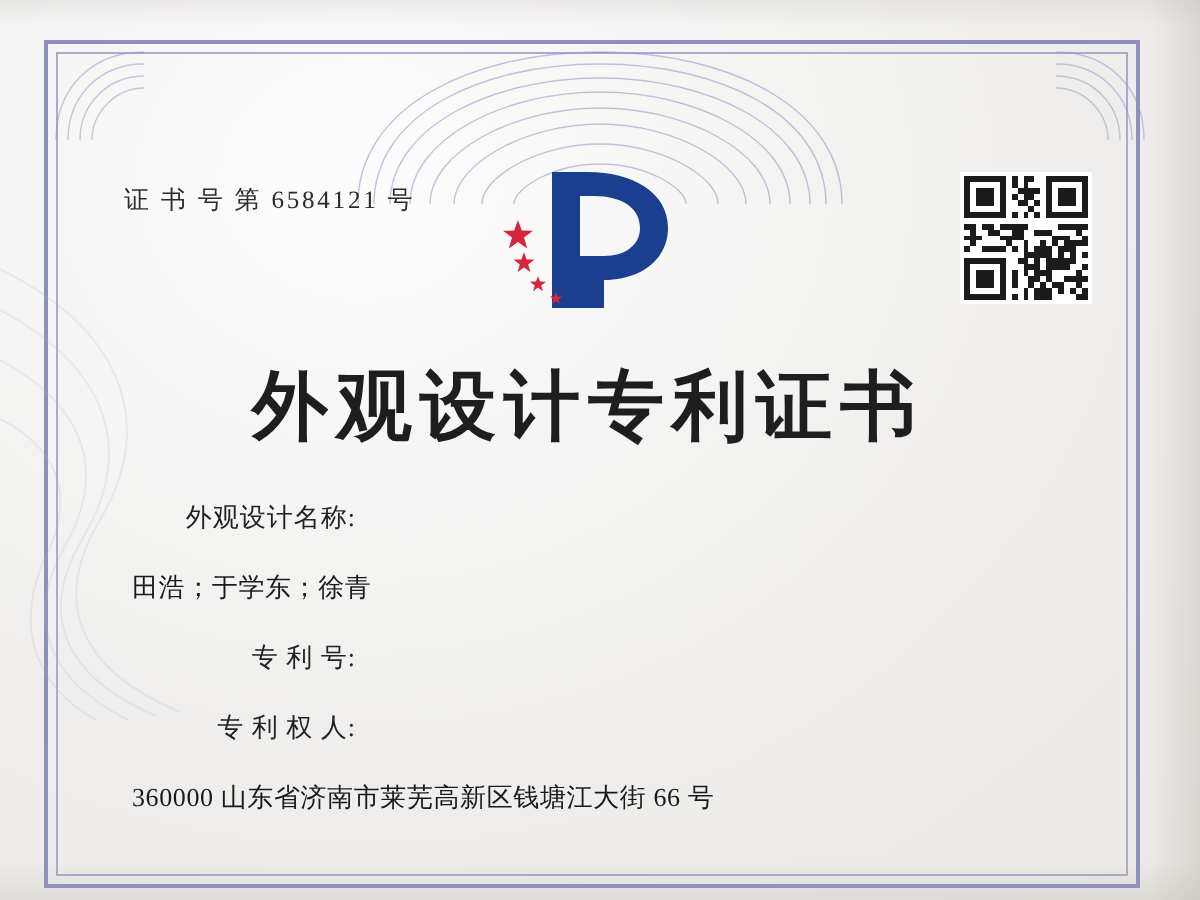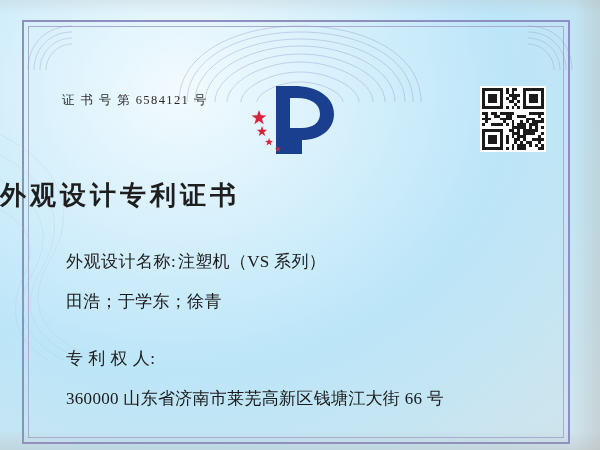--- a/index.html
+++ b/index.html
@@ -11,21 +11,21 @@
     width: 600px;
     height: 450px;
     overflow: hidden;
     font-family: "Liberation Serif", serif;
   }
 
   #certificate {
     position: relative;
     width: 600px;
     height: 450px;
-    background: #7dd3fc;
+    background: #e5e5e5;
     overflow: hidden;
   }
 
   
   .paper-tone {
     position: absolute;
     inset: 0;
     background:
       radial-gradient(ellipse at 30% 20%, rgba(255,255,255,0.9) 0%, rgba(250,248,245,0.5) 55%, rgba(238,234,229,0.75) 100%);
     pointer-events: none;
@@ -124,41 +124,42 @@
     color: #2b2b2b;
     font-family: "Liberation Serif", serif;
     white-space: nowrap;
   }
 
   
   .main-title {
     position: absolute;
     left: 0; top: 178px;
     width: 588px;
-    text-align: left;
-    font-size: 26px;
+    text-align: center;
+    font-size: 38px;
     letter-spacing: 4px;
     color: #1e1e1e;
     font-weight: bold;
     font-family: "Liberation Serif", serif;
   }
 
   
   .fields {
     position: absolute;
     left: 66px; top: 250px;
     width: 470px;
   }
   .field-row {
     display: flex;
     align-items: baseline;
     margin-bottom: 17px;
-    font-size: 17px;
+    font-size: 13px;
     color: #222222;
     white-space: nowrap;
+    text-align: right;
   }
   .field-label {
     width: 112px;
     flex: 0 0 112px;
     letter-spacing: 0.5px;
     color: #222222;
   }
   .field-value {
     color: #1a1a1a;
     letter-spacing: 0.3px;
@@ -672,26 +673,26 @@
     </g>
   </svg>
 
   <div class="serial">证 书 号 第 6584121 号</div>
 
   <div class="main-title">外观设计专利证书</div>
 
   <div class="fields">
     <div class="field-row">
       <span class="field-label">外观设计名称:</span>
-      <span class="field-value">注塑机（VS 系列）</span>
     </div>
     <div class="field-row">
       <span class="field-value">田浩；于学东；徐青</span>
     </div>
     <div class="field-row">
+      <span class="field-label">专 利 号:</span>
     </div>
     <div class="field-row">
       <span class="field-label">专 利 权 人:</span>
     </div>
     <div class="field-row">
       <span class="field-value">360000 山东省济南市莱芜高新区钱塘江大街 66 号</span>
     </div>
   </div>
 
   <div class="edge-shadow-top"></div>

